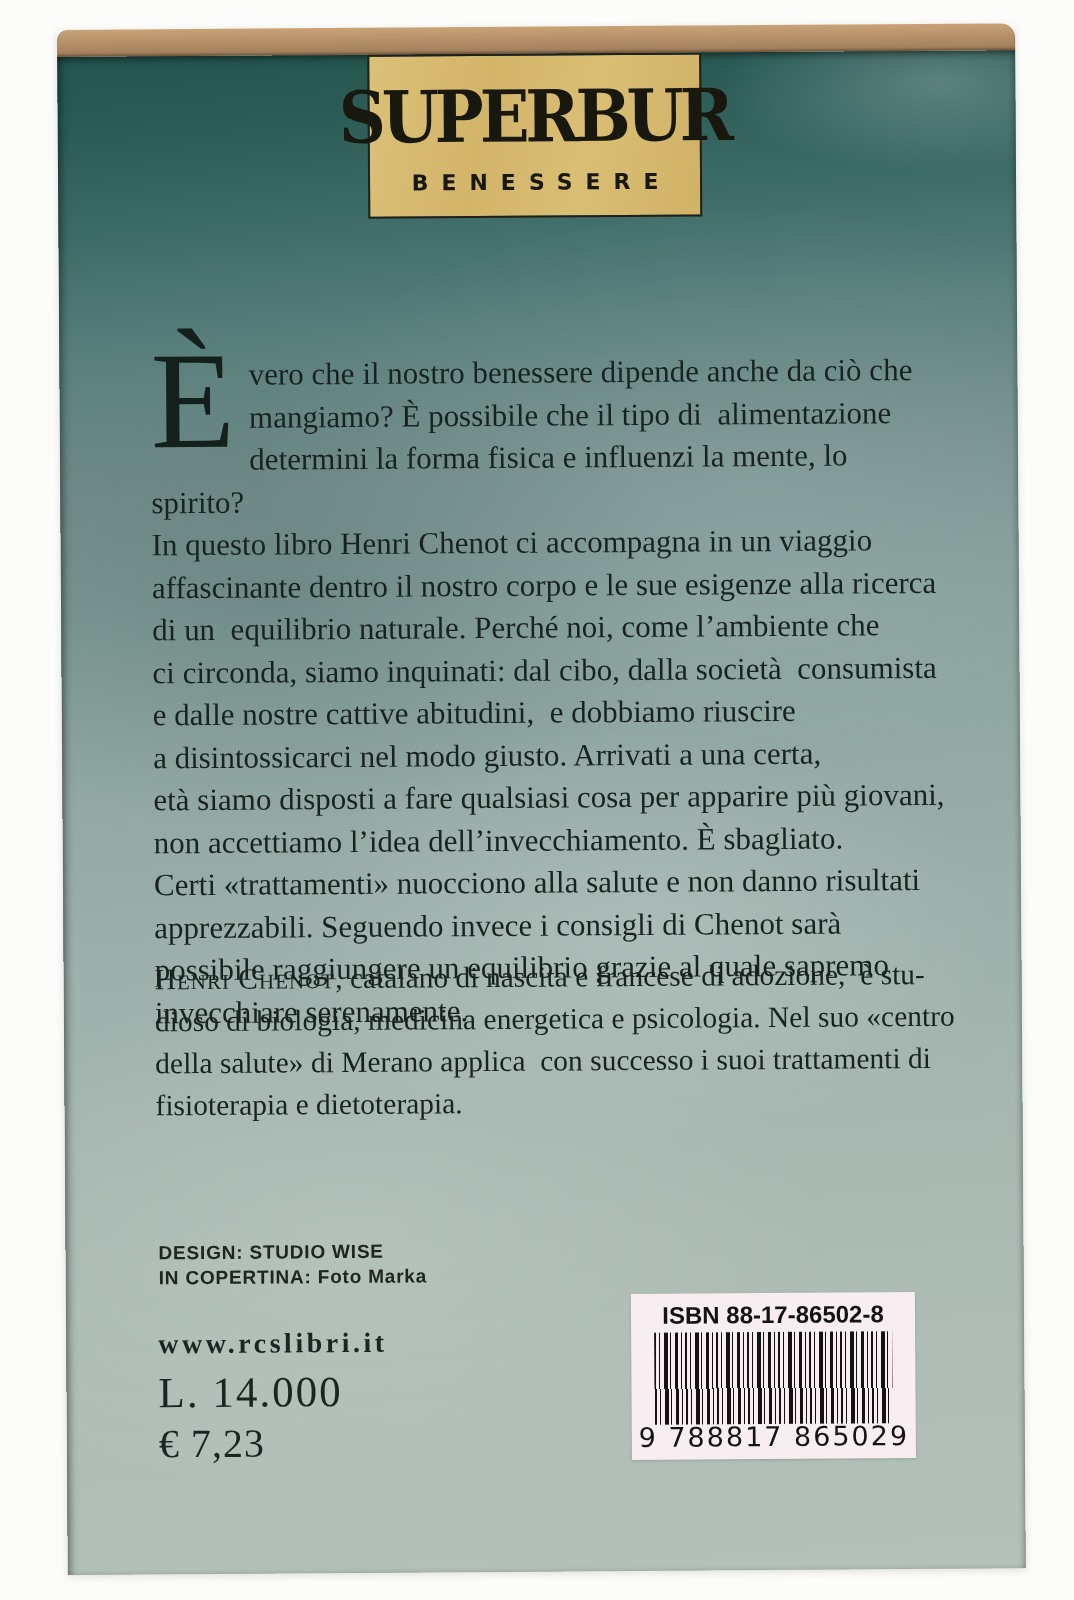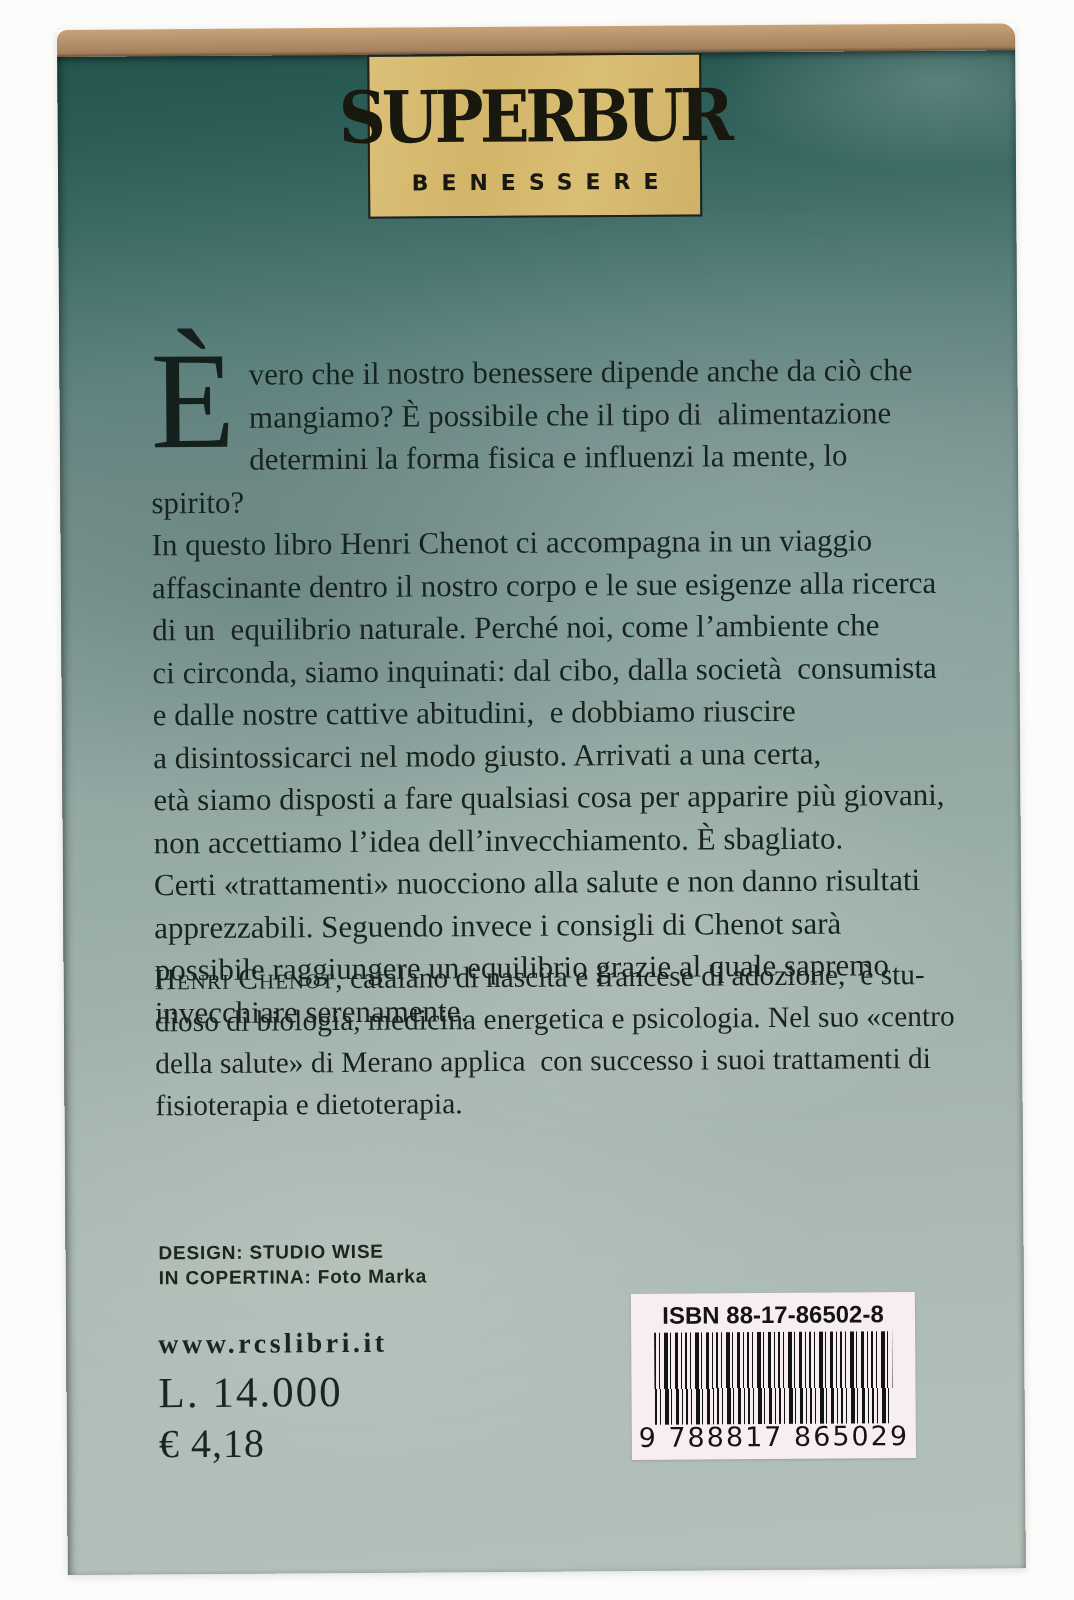--- a/index.html
+++ b/index.html
@@ -144,21 +144,21 @@
 
     <div class="credits">
       <div>DESIGN: STUDIO WISE</div>
       <div>IN COPERTINA: Foto Marka</div>
     </div>
 
     <div class="website">www.rcslibri.it</div>
 
     <div class="price-lire">L. 14.000</div>
 
-    <div class="price-euro">€ 4,18</div>
+    <div class="price-euro">€ 7,23</div>
 
     <div class="isbn-label">
       <div class="isbn-number">ISBN 88-17-86502-8</div>
       <div class="barcode-bars"></div>
       <div class="barcode-digits">9 788817 865029</div>
     </div>
 
   </div>
 </div>
 

